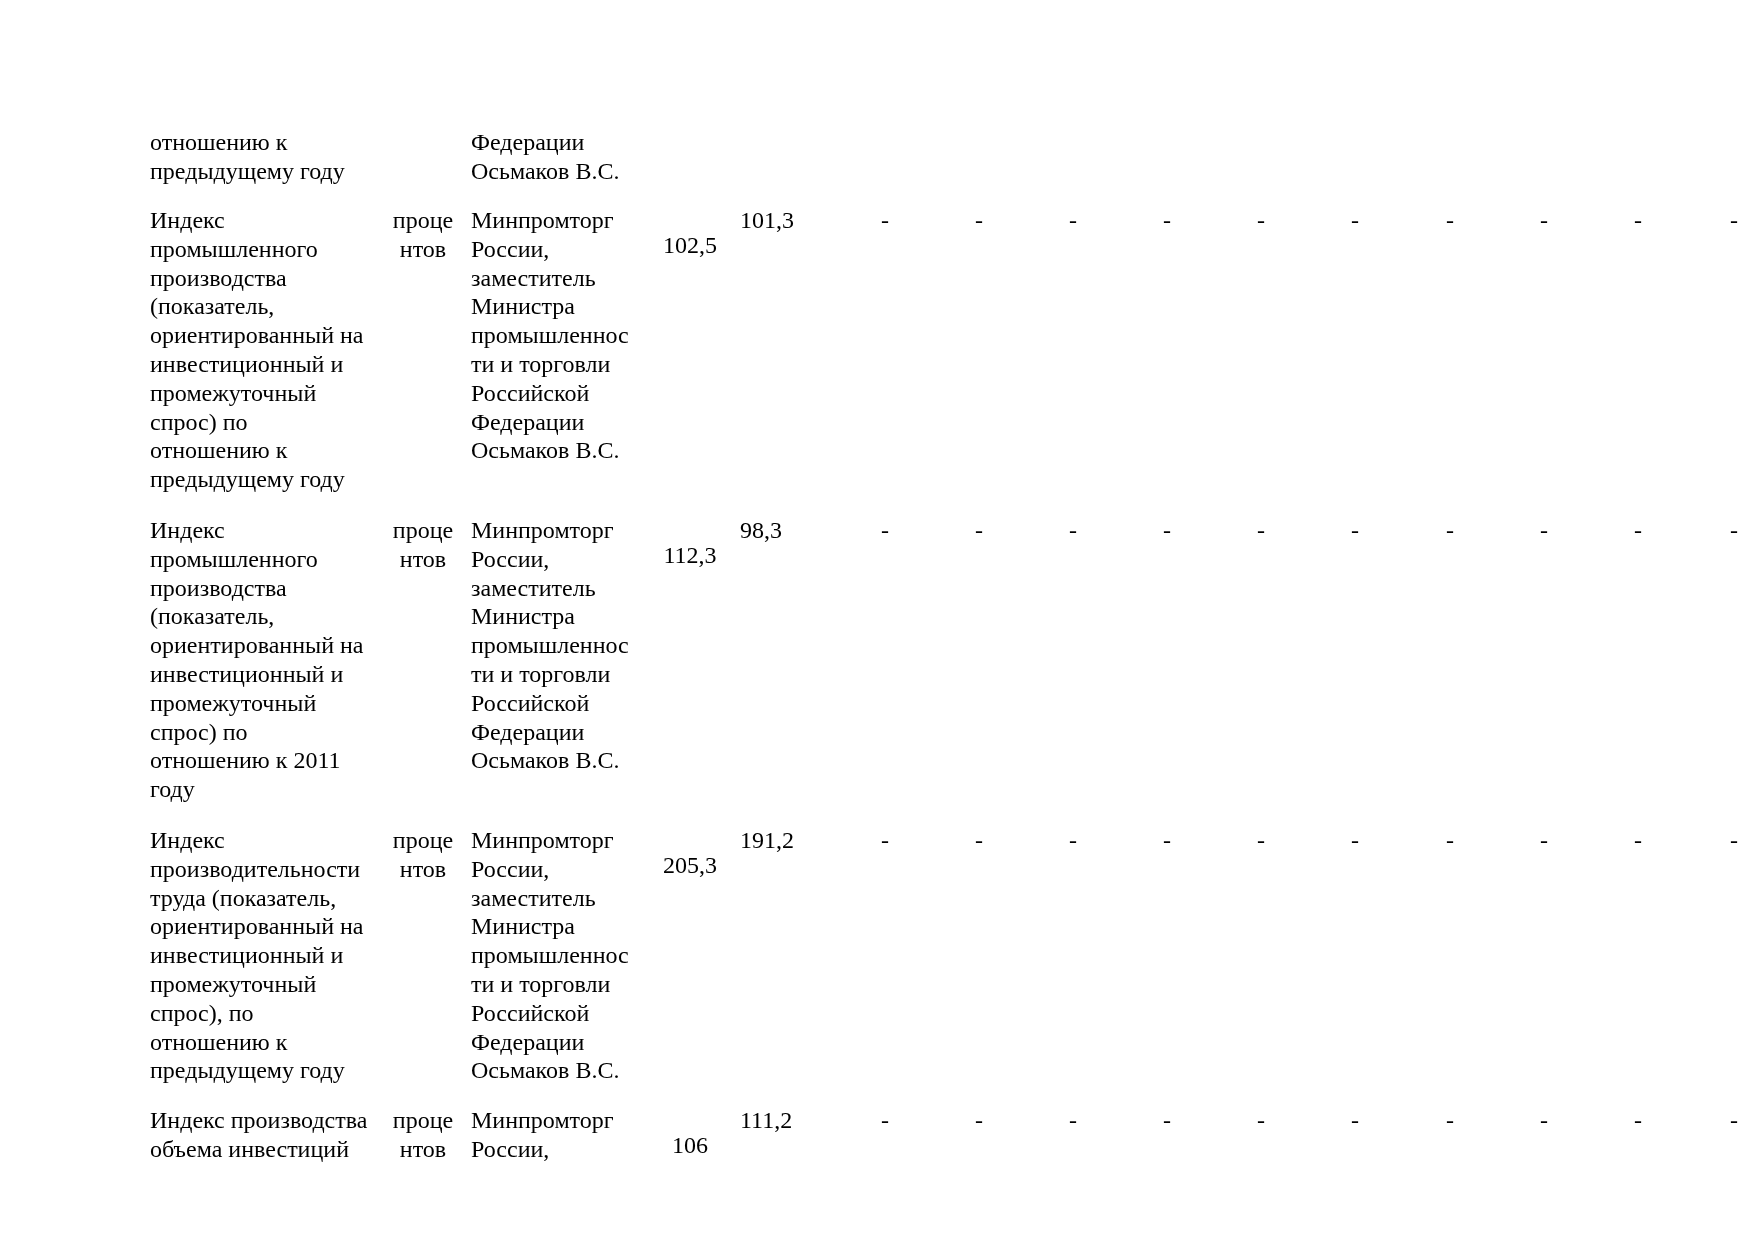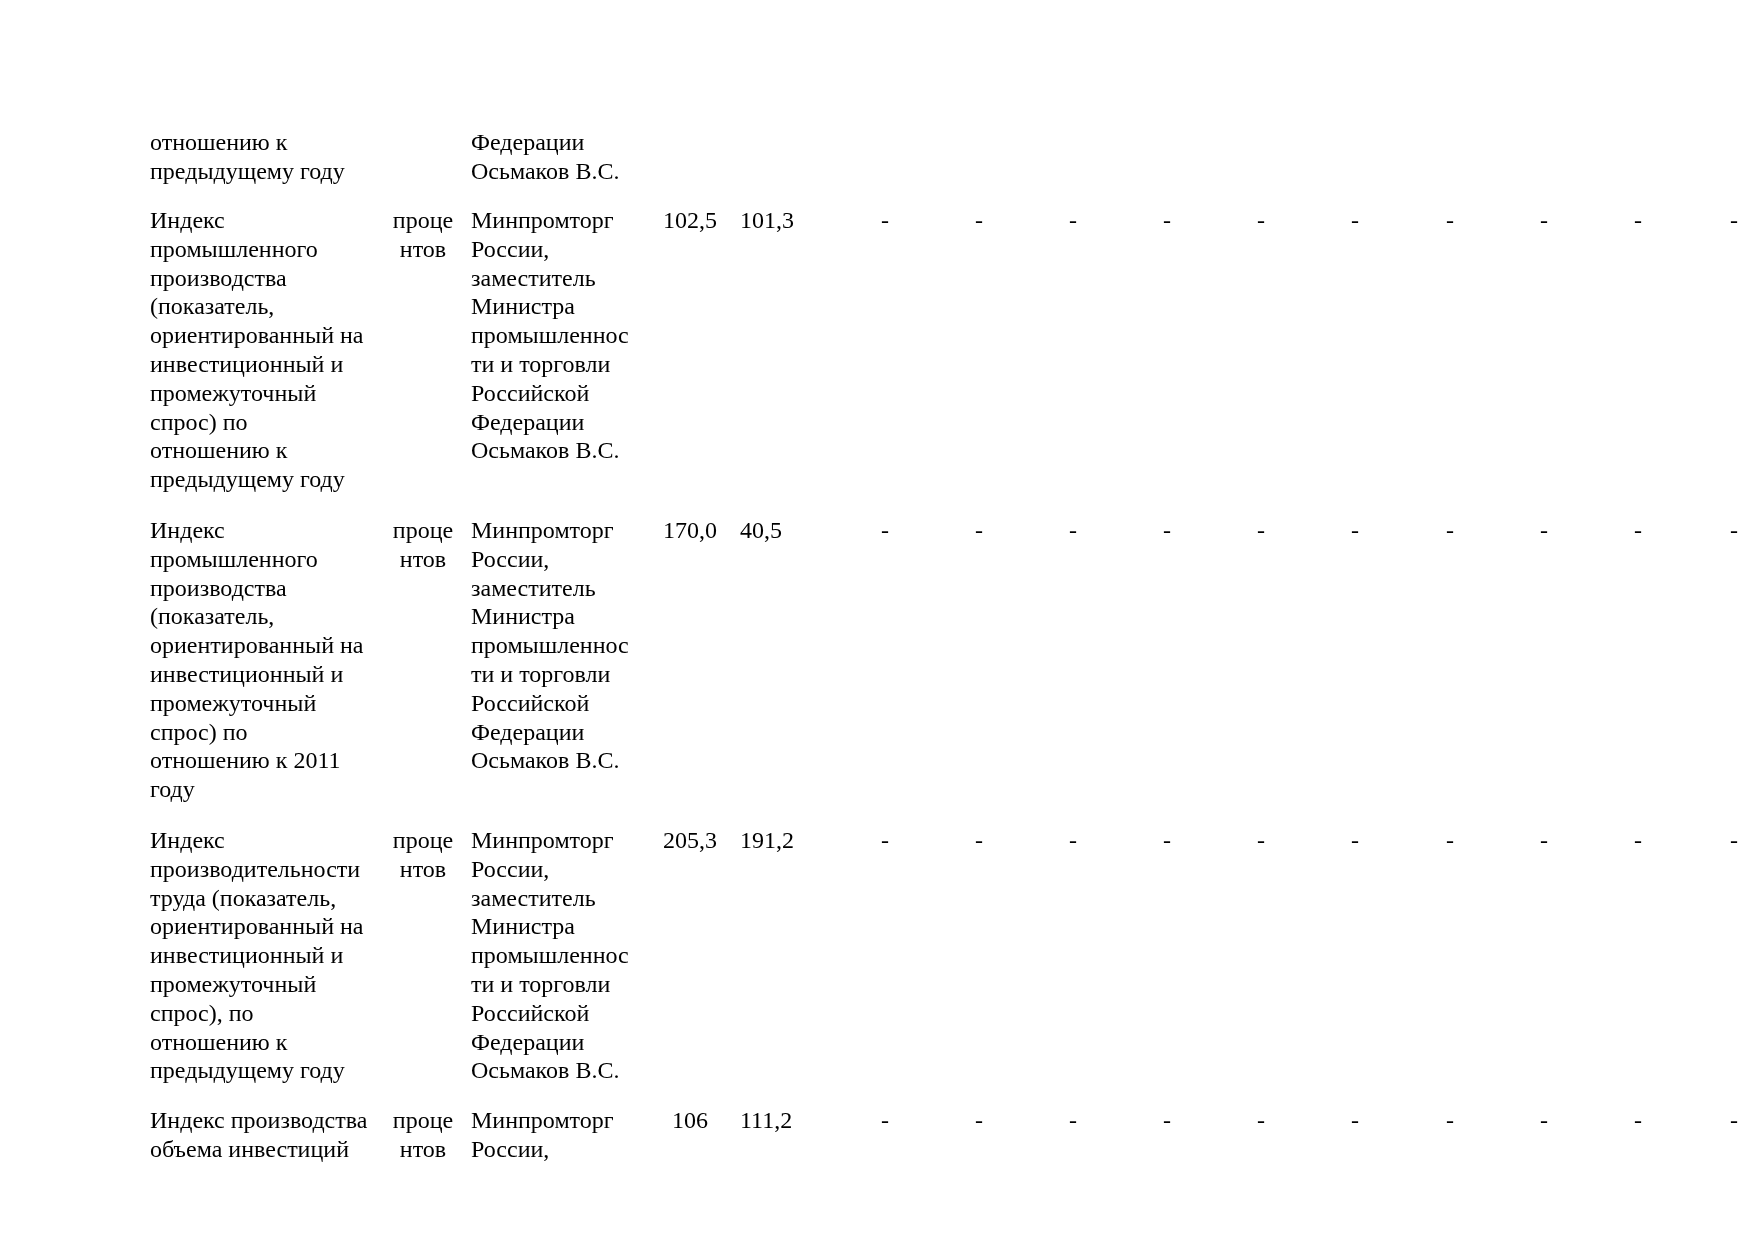--- a/index.html
+++ b/index.html
@@ -30,21 +30,21 @@
       width: 1754px;
     }
     .cell {
       position: absolute;
       top: 0;
       white-space: pre-line;
     }
     .c-name { left: 150px; width: 235px; }
     .c-unit { left: 388px; width: 70px; text-align: center; }
     .c-resp { left: 471px; width: 180px; }
-    .c-v1   { left: 645px; width: 90px; text-align: center; }
+    .c-v1   { left: 645px; width: 90px; text-align: center; margin-top: 25px; }
     .c-v2   { left: 740px; width: 90px; text-align: left; }
     .dash {
       position: absolute;
       top: 0;
       width: 20px;
       margin-left: -10px;
       text-align: center;
     }
   </style>
 </head>
@@ -114,22 +114,22 @@
 нтов</div>
     <div class="cell c-resp">Минпромторг
 России,
 заместитель
 Министра
 промышленнос
 ти и торговли
 Российской
 Федерации
 Осьмаков В.С.</div>
-    <div class="cell c-v1">170,0</div>
-    <div class="cell c-v2">40,5</div>
+    <div class="cell c-v1">112,3</div>
+    <div class="cell c-v2">98,3</div>
     <div class="dash-group">
         <span class="dash" style="left: 885px;">-</span>
         <span class="dash" style="left: 979px;">-</span>
         <span class="dash" style="left: 1073px;">-</span>
         <span class="dash" style="left: 1167px;">-</span>
         <span class="dash" style="left: 1261px;">-</span>
         <span class="dash" style="left: 1355px;">-</span>
         <span class="dash" style="left: 1450px;">-</span>
         <span class="dash" style="left: 1544px;">-</span>
         <span class="dash" style="left: 1638px;">-</span>

